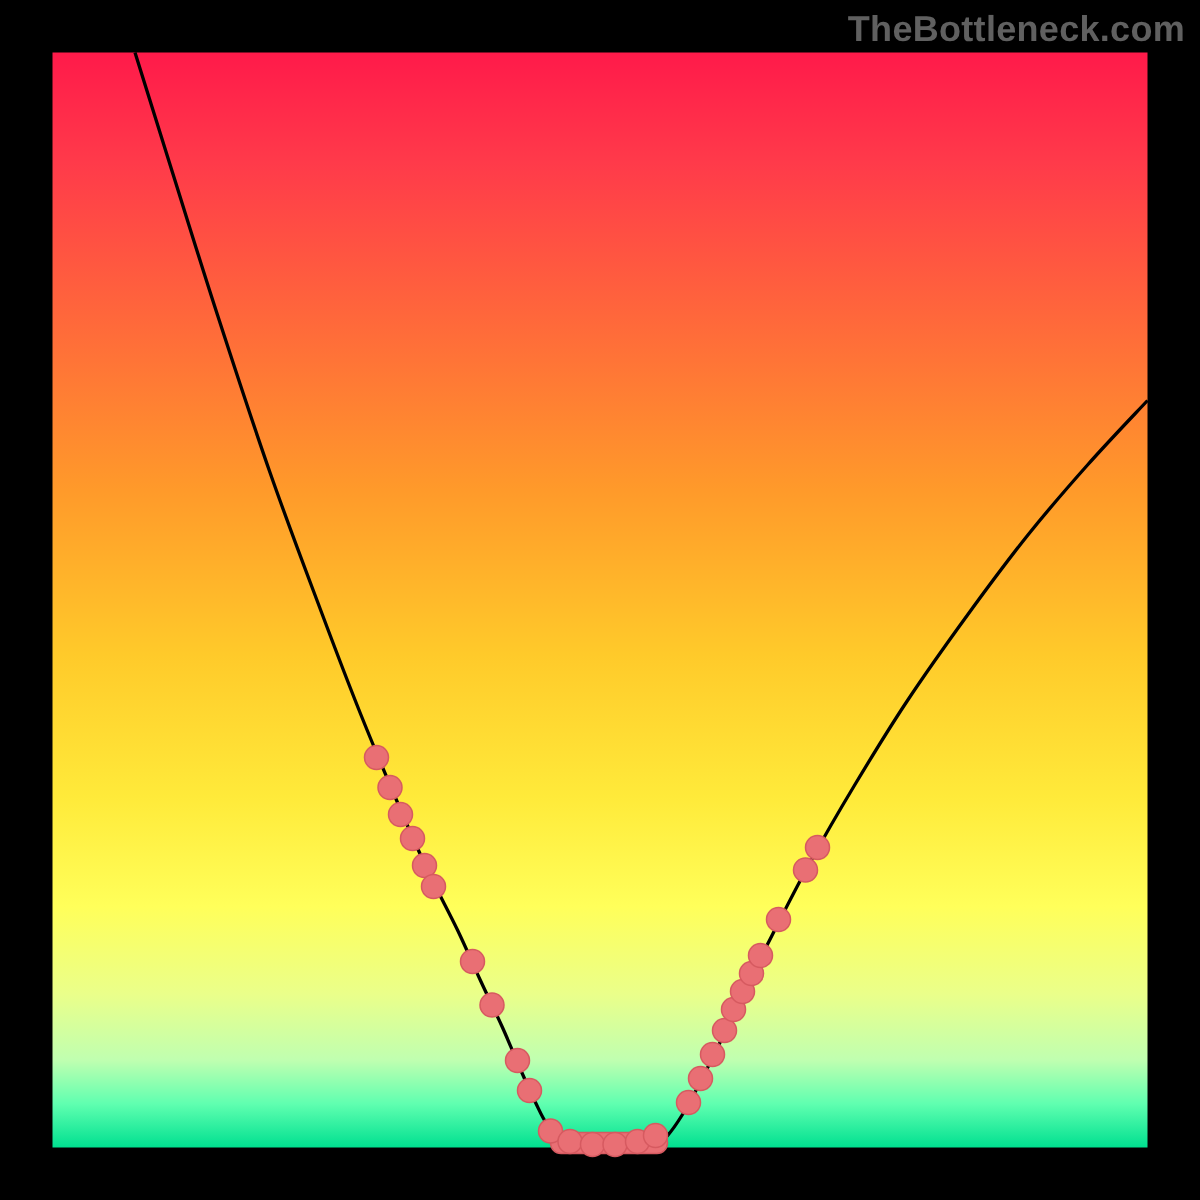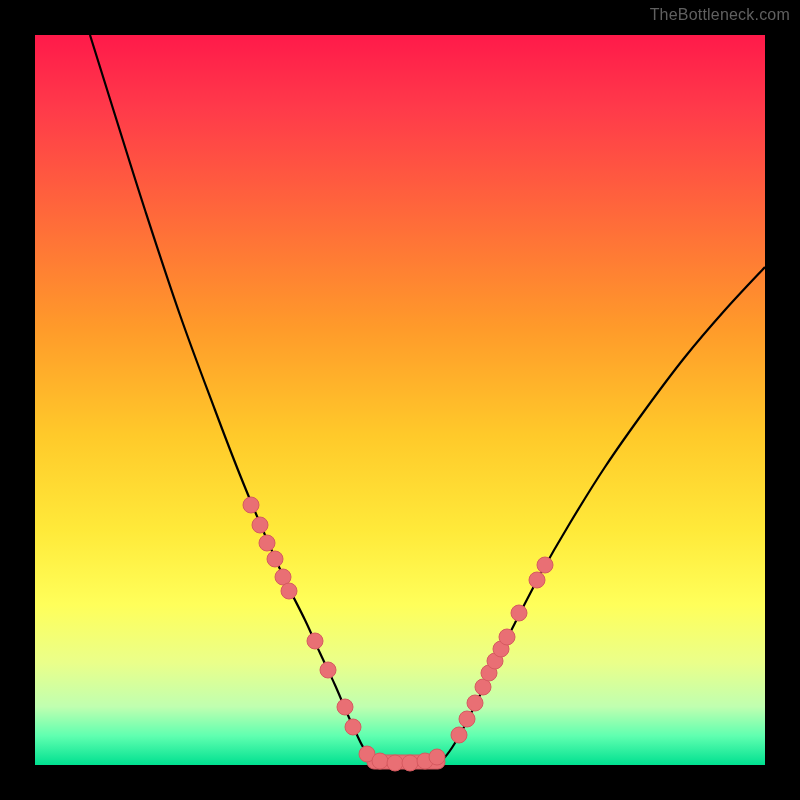--- a/index.html
+++ b/index.html
@@ -22,22 +22,22 @@
       #eaff8a 86%,
       #c0ffb0 92%,
       #60ffb0 96%,
       #00e090 100%);
   }
   .watermark {
     position: absolute;
     top: 6px;
     right: 10px;
     color: #606060;
-    font-size: 16px;
-    font-weight: 400;
+    font-size: 24px;
+    font-weight: 700;
     letter-spacing: 0.2px;
   }
   svg.curves {
     position: absolute;
     left: 35px;
     top: 35px;
     width: 730px;
     height: 730px;
     overflow: visible;
   }

